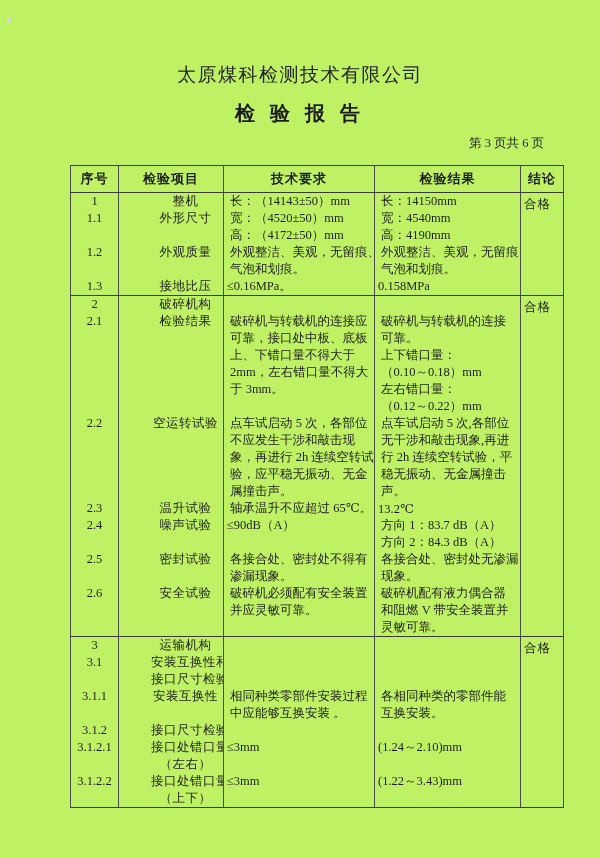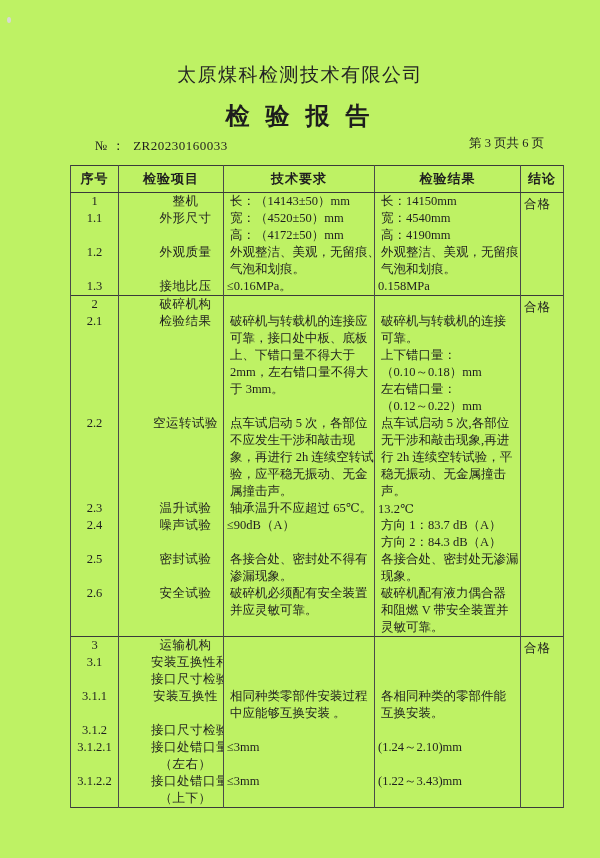--- a/index.html
+++ b/index.html
@@ -11,21 +11,21 @@
     position:relative;
     overflow:hidden;
   }
   .page{position:absolute;inset:0;background:#bef264;}
   .company{
     position:absolute;top:62px;left:0;right:0;
     text-align:center;font-size:19px;letter-spacing:1.5px;color:#242424;
   }
   .report-title{
     position:absolute;top:100px;left:0;right:0;
-    text-align:center;font-size:24px;font-weight:bold;letter-spacing:5px;color:#1d1d1d;
+    text-align:center;font-size:20px;font-weight:bold;letter-spacing:5px;color:#1d1d1d;
   }
   .meta-row{position:absolute;top:137px;left:0;right:0;height:18px;font-size:13px;}
   .doc-no{position:absolute;left:95px;top:0;letter-spacing:0.5px;}
   .doc-no .lbl{margin-right:8px;}
   .page-info{position:absolute;right:56px;top:-2px;font-size:12.5px;}
   table.report{
     position:absolute;left:70px;top:165px;
     width:493px;
     border-collapse:collapse;table-layout:fixed;
     border:1.6px solid #3a3a3a;
@@ -59,23 +59,20 @@
 </head>
 <body>
 
 <div class="page">
   <div class="smudge"></div>
 
   <div class="company">太原煤科检测技术有限公司</div>
   <div class="report-title">检 验 报 告</div>
 
   <div class="meta-row">
-    <div class="doc-no">
-      <span class="lbl">№ ：</span><span>ZR20230160033</span>
-    </div>
     <div class="page-info">第 3 页共 6 页</div>
   </div>
 
   <table class="report">
     <colgroup>
       <col class="c-no">
         <col class="c-item">
         <col class="c-req">
         <col class="c-res">
         <col class="c-con">

